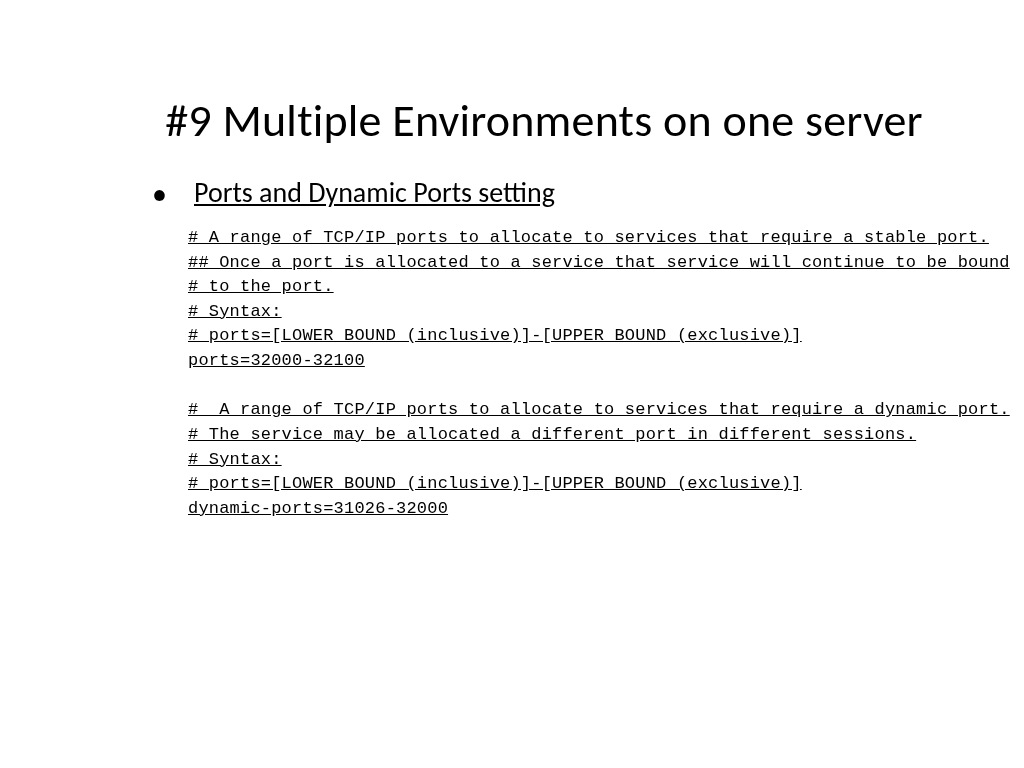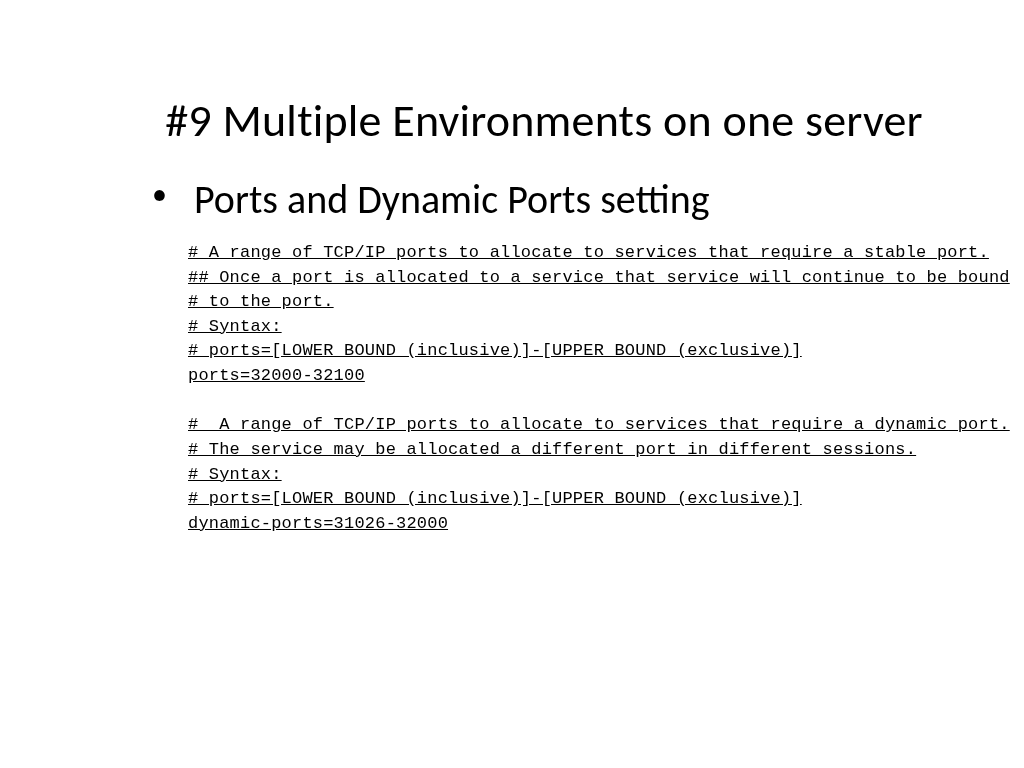--- a/index.html
+++ b/index.html
@@ -25,23 +25,24 @@
       line-height: 1.15;
       margin-bottom: 28px;
       letter-spacing: 0.2px;
     }
     .bullet-list {
       list-style: none;
       padding-left: 28px;
     }
     .bullet-item {
       position: relative;
-      font-size: 40px;
+      font-size: 28px;
       line-height: 1.25;
       margin-bottom: 10px;
+      text-decoration: underline;
     }
     .bullet-item::before {
       content: "•";
       position: absolute;
       left: -26px;
       top: 0;
       font-size: 30px;
     }
     .code-block {
       font-family: 'Courier New', Courier, monospace;

